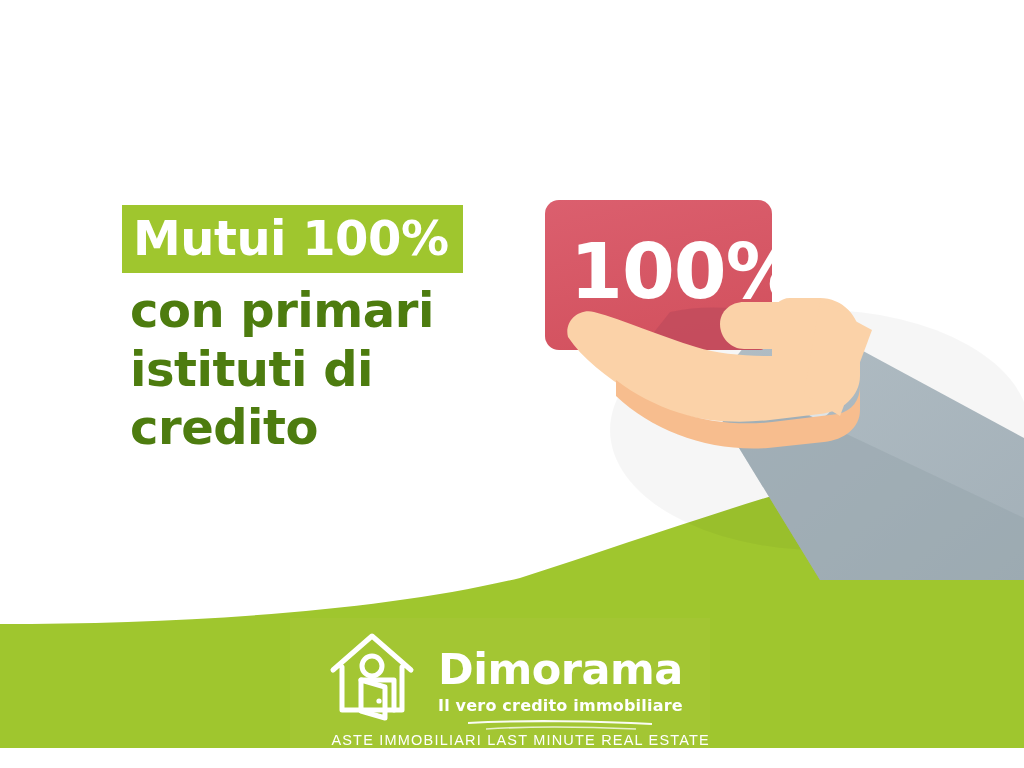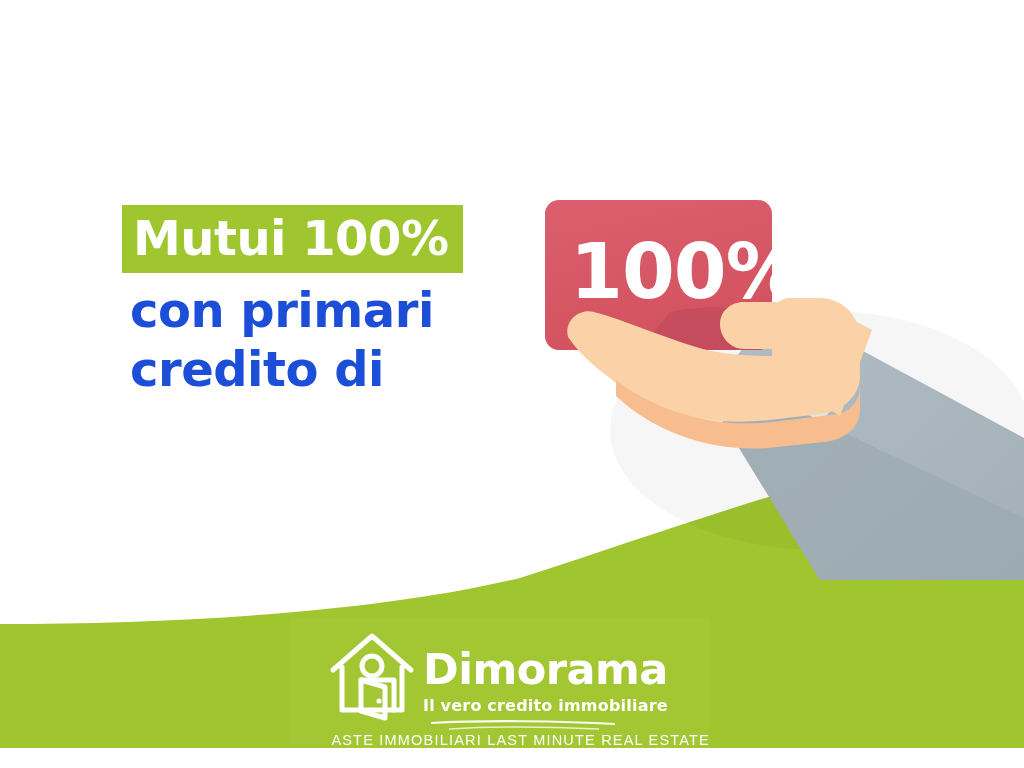--- a/index.html
+++ b/index.html
@@ -43,21 +43,21 @@
     font-weight: bold;
     color: #ffffff;
     letter-spacing: -0.5px;
     white-space: nowrap;
   }
   .headline-rest {
     margin-top: 8px;
     font-family: "DejaVu Sans", sans-serif;
     font-size: 48px;
     font-weight: bold;
-    color: #1d4ed8;
+    color: #4d7c0f;
     line-height: 1.22;
     letter-spacing: -0.5px;
     padding-left: 8px;
   }
   .headline-rest div { white-space: nowrap; }
 
   
   #illustration {
     position: absolute;
     left: 520px;
@@ -81,22 +81,23 @@
   }
   #logo-row {
     position: absolute;
     left: 38px;
     top: 12px;
     display: flex;
     align-items: flex-start;
   }
   #house-icon { width: 88px; height: 92px; flex: none; }
   #wordmark-block {
-    margin-left: 7px;
+    margin-left: 22px;
     padding-top: 18px;
+    text-align: center;
   }
   .brand-name {
     font-family: "DejaVu Sans", sans-serif;
     font-size: 43px;
     font-weight: bold;
     color: #ffffff;
     line-height: 1;
     letter-spacing: -0.5px;
   }
   .brand-tagline {
@@ -131,21 +132,22 @@
     <path d="M1024,440 C880,452 700,520 520,578 C380,612 180,624 0,624 L0,768 L1024,768 Z" fill="#9FC62E"></path>
     <rect x="290" y="618" width="420" height="150" fill="#A3C633"></rect>
   </svg>
 
   <div id="headline">
     <div class="headline-line1-wrap">
       <span class="headline-line1">Mutui 100%</span>
     </div>
     <div class="headline-rest">
       <div>con primari</div>
-      <div>credito di</div>
+      <div>istituti di</div>
+      <div>credito</div>
     </div>
   </div>
 
   <svg id="illustration" viewBox="0 0 504 400">
     <defs>
       <linearGradient id="cardGrad" x1="0" y1="0" x2="0.35" y2="1">
         <stop offset="0%" stop-color="#DB5F6E"></stop>
         <stop offset="100%" stop-color="#D3525F"></stop>
       </linearGradient>
       <linearGradient id="sleeveGrad" x1="0" y1="0" x2="1" y2="1">

